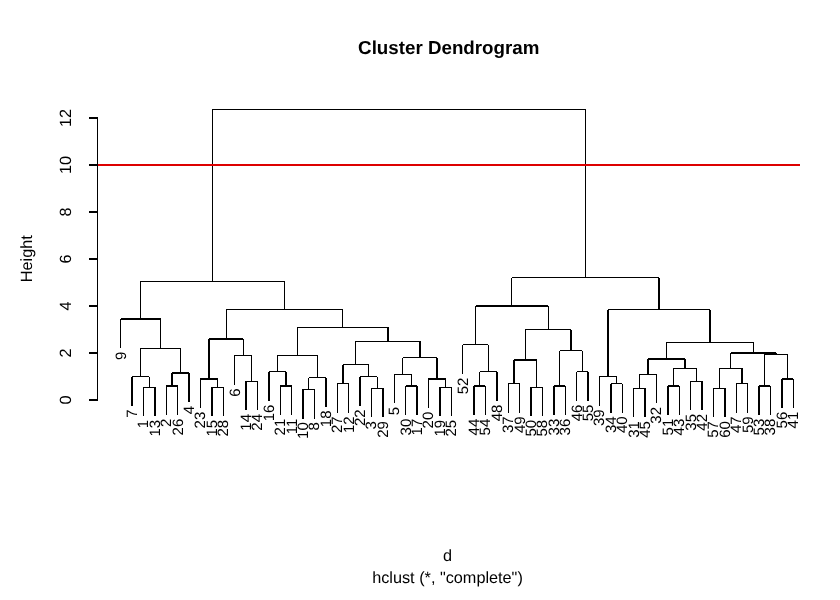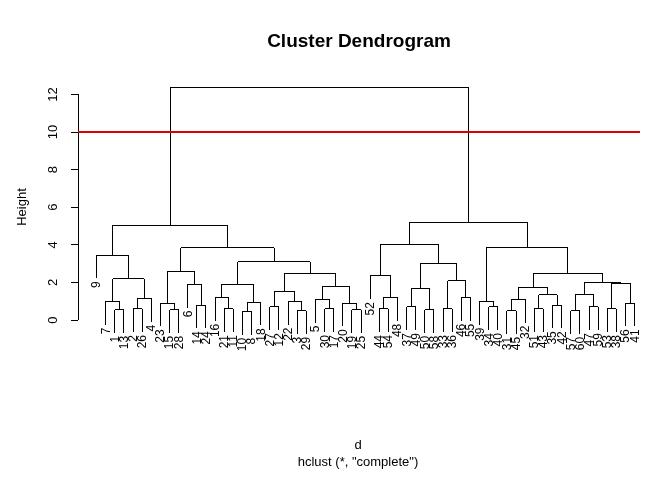--- a/index.html
+++ b/index.html
@@ -20,21 +20,21 @@
   #plot-svg {
     position: absolute;
     left: 0;
     top: 0;
   }
   .fig-title {
     position: absolute;
     left: 359px;
     top: 30px;
     transform: translateX(-50%);
-    font-size: 19px;
+    font-size: 15px;
     font-weight: bold;
     color: #000000;
     white-space: nowrap;
   }
   .y-axis-title {
     position: absolute;
     left: 21px;
     top: 207px;
     transform: translate(-50%, -50%) rotate(-90deg);
     font-size: 13px;

